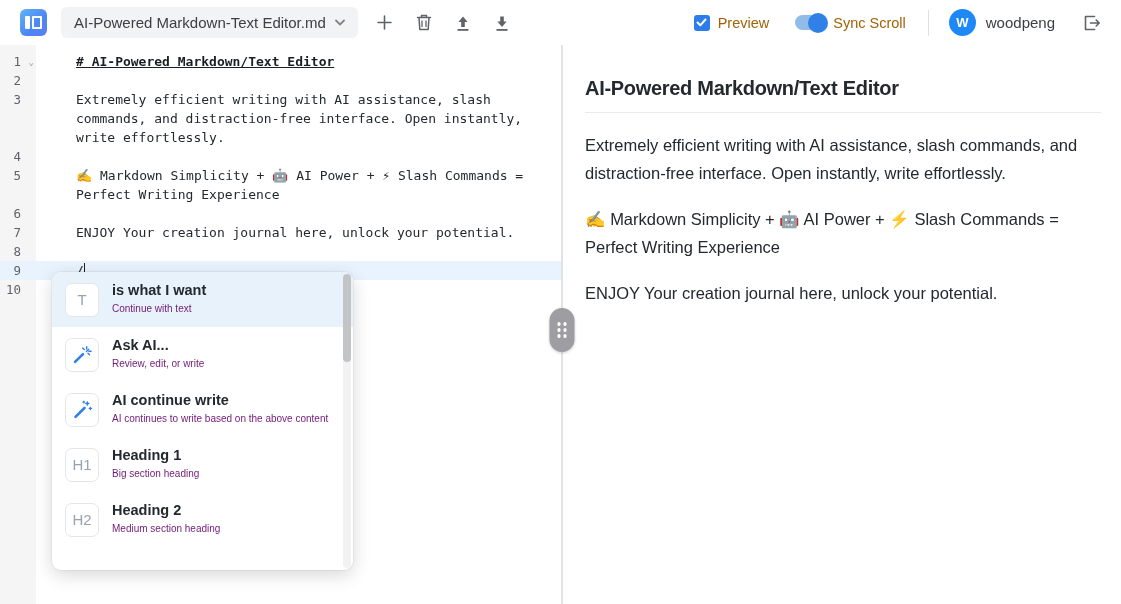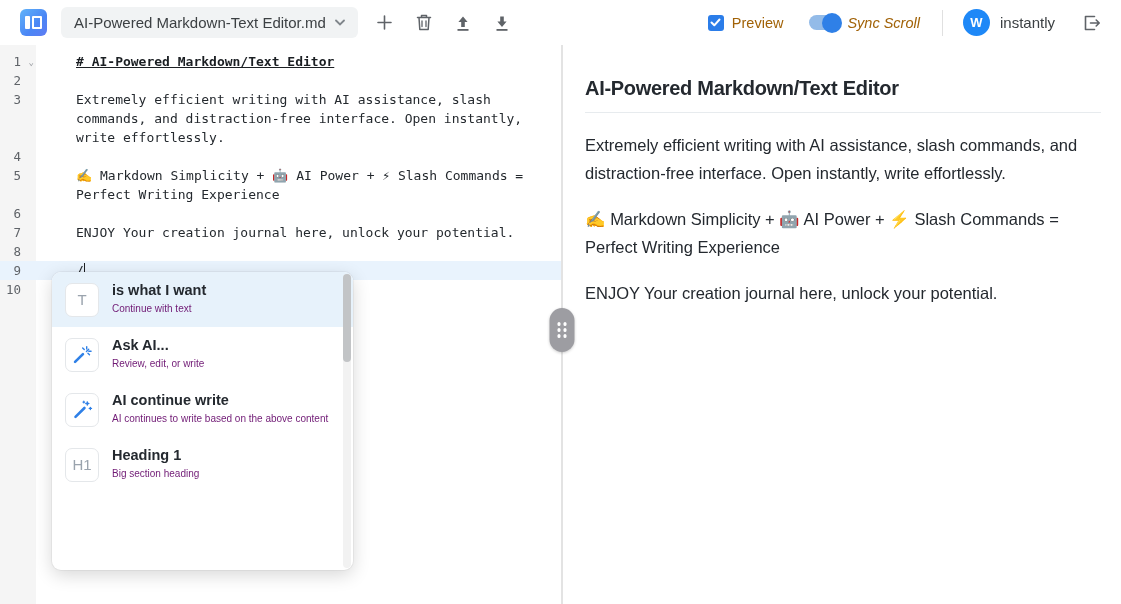--- a/index.html
+++ b/index.html
@@ -20,21 +20,21 @@
     font-family:"Liberation Sans", sans-serif; font-size:15px; color:#3c4043; }
   .icon-btn { background:none; border:none; cursor:pointer; margin-left:15px;
     display:flex; align-items:center; justify-content:center; width:24px; height:24px;
     color:#5f6368; }
   .icon-btn svg { display:block; }
 
   .check-row { display:flex; align-items:center; gap:8px; cursor:pointer; }
   .checkbox { width:16px; height:16px; background:#2b7de9; border-radius:3px;
     display:flex; align-items:center; justify-content:center; }
   .tb-label { font-size:14.5px; color:#a16207; }
-  .toggle { display:flex; align-items:center; gap:8px; margin-left:26px; cursor:pointer;font-style:italic; }
+  .toggle { display:flex; align-items:center; gap:8px; margin-left:26px; cursor:pointer; }
   .toggle-track { width:30px; height:15px; border-radius:8px; background:#93bbe8; position:relative; }
   .toggle-thumb { position:absolute; right:-3px; top:-2.5px; width:20px; height:20px;
     border-radius:50%; background:#2f80e7; }
   .vdiv { width:1px; height:26px; background:#e0e0e0; margin:0 20px 0 22px; }
   .user { display:flex; align-items:center; gap:10px; cursor:pointer; }
   .avatar { width:27px; height:27px; border-radius:50%; background:#1e88f7; color:#fff;
     font-size:13px; font-weight:bold; display:flex; align-items:center; justify-content:center; }
   .username { font-size:15px; color:#3c4043; }
   .exit-btn { margin-left:24px; }
 
@@ -137,21 +137,21 @@
     </div>
     <div class="toggle">
       <span class="toggle-track">
         <span class="toggle-thumb"></span>
       </span>
       <span class="tb-label">Sync Scroll</span>
     </div>
     <div class="vdiv"></div>
     <div class="user">
       <span class="avatar">W</span>
-      <span class="username">instantly</span>
+      <span class="username">woodpeng</span>
     </div>
     <button class="icon-btn exit-btn">
       <svg width="20" height="20" viewBox="0 0 20 20">
         <path d="M13.5 3.5H4.5v13h9" stroke="#5f6368" stroke-width="1.6" fill="none" stroke-linecap="round" stroke-linejoin="round"></path>
         <path d="M9.5 10h8.5M15.2 7l3 3-3 3" stroke="#5f6368" stroke-width="1.6" fill="none" stroke-linecap="round" stroke-linejoin="round"></path>
       </svg>
     </button>
   </div>
 </div>
 
@@ -279,16 +279,23 @@
   </div>
 
   <div class="menu-item">
     <span class="mi-icon">H1</span>
     <span class="mi-text">
       <div class="mi-title">Heading 1</div>
       <div class="mi-desc">Big section heading</div>
     </span>
   </div>
 
+  <div class="menu-item">
+    <span class="mi-icon">H2</span>
+    <span class="mi-text">
+      <div class="mi-title">Heading 2</div>
+      <div class="mi-desc">Medium section heading</div>
+    </span>
+  </div>
 </div>
   <div class="menu-track"></div>
   <div class="menu-thumb"></div>
 </div>
 
 </body></html>

